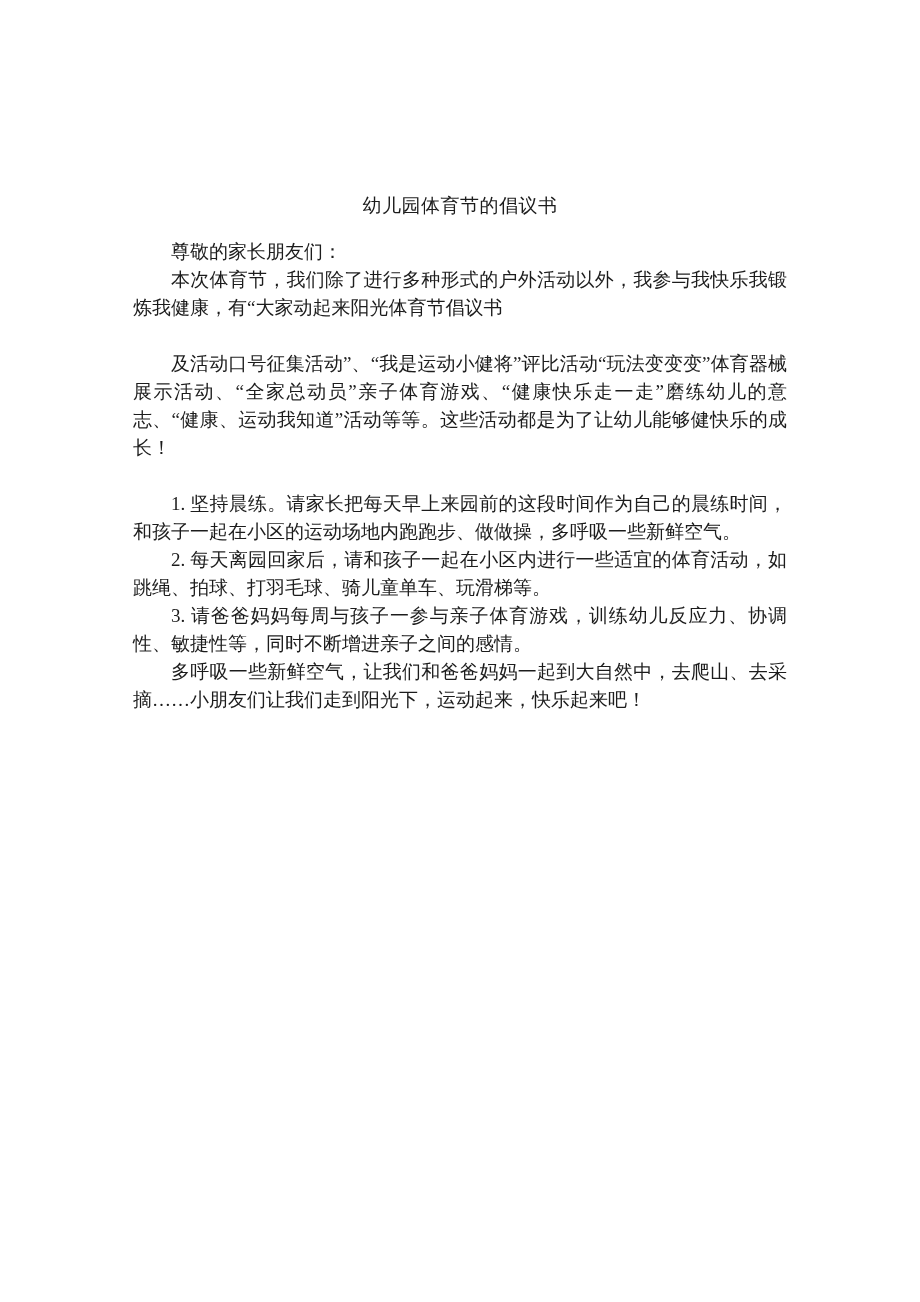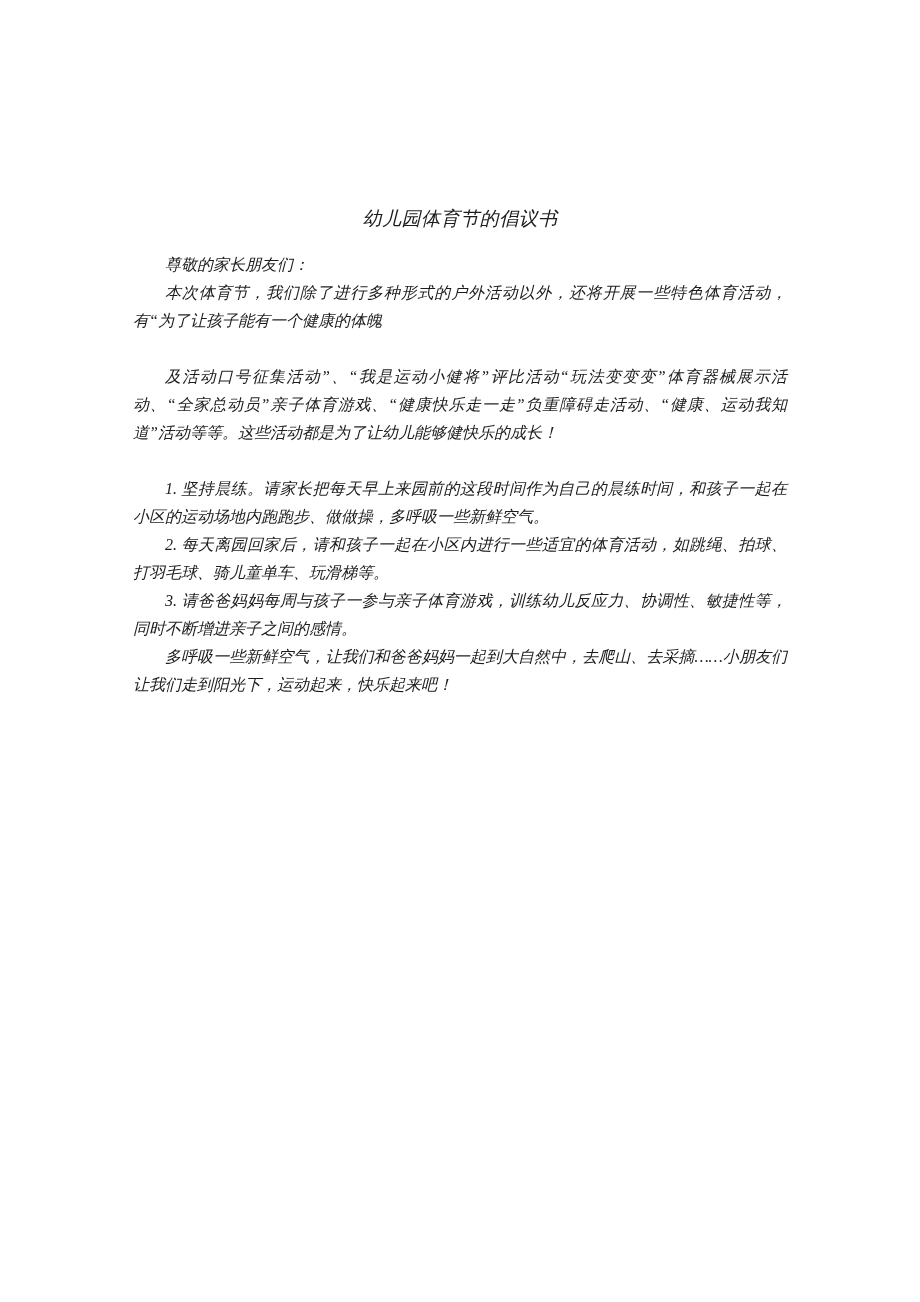--- a/index.html
+++ b/index.html
@@ -12,55 +12,54 @@
     width: 920px;
     height: 1302px;
     background: #ffffff;
     overflow: hidden;
     font-family: "Liberation Serif", "DejaVu Serif", serif;
     color: #1c1c1c;
   }
   .doc {
     position: absolute;
     left: 133px;
-    top: 208px;
+    top: 195px;
     width: 654px;
-    font-style: italic;
   }
   .doc-title {
     font-size: 19px;
     line-height: 22px;
     font-weight: normal;
     text-align: center;
     letter-spacing: 0.5px;
     margin: 0 0 21px 0;
   }
   .para {
     margin: 0;
-    font-size: 16px;
+    font-size: 19px;
     line-height: 28px;
     text-align: justify;
     text-justify: inter-character;
     text-indent: 2em;
     word-break: break-all;
   }
   .blank-line {
     height: 28px;
   }
 </style>
 </head>
 <body>
 
 <div class="page">
   <div class="doc">
     <h1 class="doc-title">幼儿园体育节的倡议书</h1>
 
     <p class="para">尊敬的家长朋友们：</p>
-    <p class="para">本次体育节，我们除了进行多种形式的户外活动以外，还将开展一些特色体育活动，有“为了让孩子能有一个健康的体魄</p>
+    <p class="para">本次体育节，我们除了进行多种形式的户外活动以外，我参与我快乐我锻炼我健康，有“大家动起来阳光体育节倡议书</p>
     <div class="blank-line"></div>
-    <p class="para">及活动口号征集活动”、“我是运动小健将”评比活动“玩法变变变”体育器械展示活动、“全家总动员”亲子体育游戏、“健康快乐走一走”负重障碍走活动、“健康、运动我知道”活动等等。这些活动都是为了让幼儿能够健快乐的成长！</p>
+    <p class="para">及活动口号征集活动”、“我是运动小健将”评比活动“玩法变变变”体育器械展示活动、“全家总动员”亲子体育游戏、“健康快乐走一走”磨练幼儿的意志、“健康、运动我知道”活动等等。这些活动都是为了让幼儿能够健快乐的成长！</p>
     <div class="blank-line"></div>
     <p class="para">1. 坚持晨练。请家长把每天早上来园前的这段时间作为自己的晨练时间，和孩子一起在小区的运动场地内跑跑步、做做操，多呼吸一些新鲜空气。</p>
     <p class="para">2. 每天离园回家后，请和孩子一起在小区内进行一些适宜的体育活动，如跳绳、拍球、打羽毛球、骑儿童单车、玩滑梯等。</p>
     <p class="para">3. 请爸爸妈妈每周与孩子一参与亲子体育游戏，训练幼儿反应力、协调性、敏捷性等，同时不断增进亲子之间的感情。</p>
     <p class="para">多呼吸一些新鲜空气，让我们和爸爸妈妈一起到大自然中，去爬山、去采摘……小朋友们让我们走到阳光下，运动起来，快乐起来吧！</p>
   </div>
 </div>
 
 </body></html>

